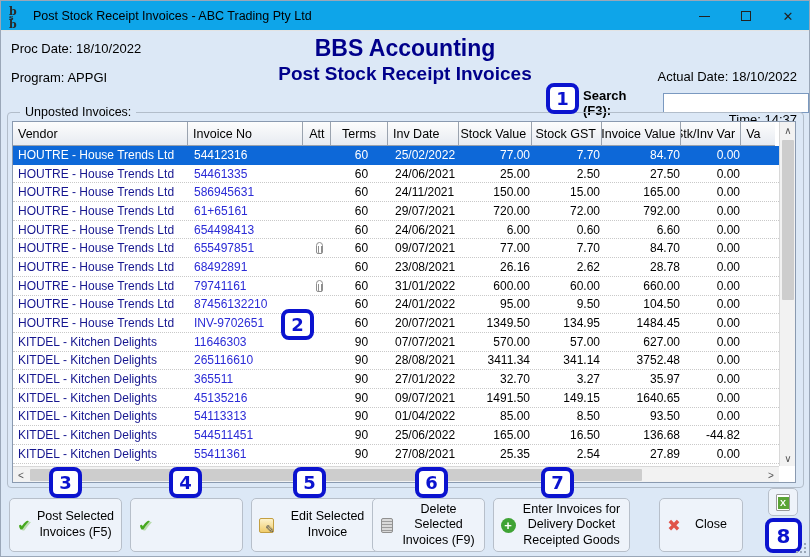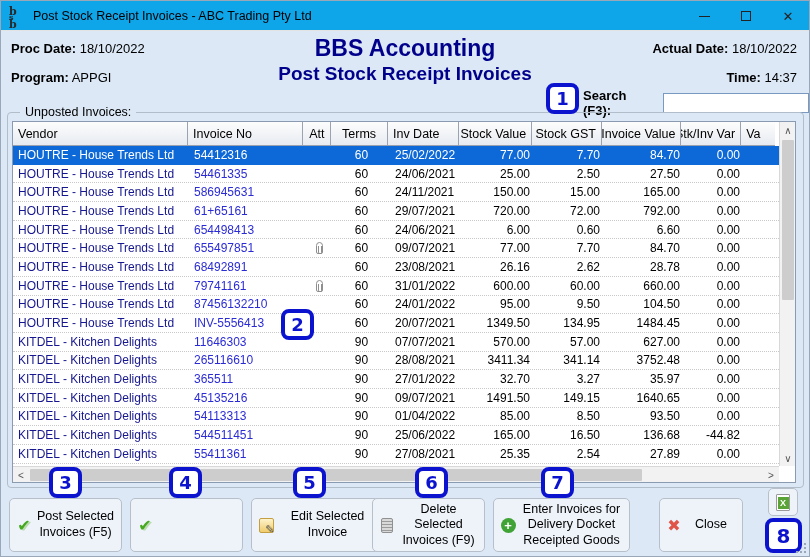--- a/index.html
+++ b/index.html
@@ -18,22 +18,22 @@
   .wincontrols { position:absolute; right:0; top:0; height:30px; display:flex; }
   .winbtn { width:42px; height:30px; display:flex; align-items:center; justify-content:center;
     font-size:13px; color:#222; }
   .winbtn.max span { display:block; width:10px; height:10px; border:1px solid #222; }
   .winbtn.min span { display:block; width:11px; height:1px; background:#222; }
 
   
   .hdr-left { position:absolute; left:10px; top:40px; width:260px; font-size:13px; color:#000; }
   .hdr-left .row { margin-bottom:14px; }
   .hdr-right { position:absolute; right:12px; top:40px; text-align:right; font-size:13px; }
-  .hdr-right .row { margin-bottom:14px; }
-  .lbl { font-weight:bold; }
+  .hdr-right .row { margin-bottom:14px;margin-top:28px; }
+  .lbl { font-weight:normal; }
   .center-titles { position:absolute; left:0; top:34px; width:100%; text-align:center; color:#00008b; }
   .app-title { font-size:23px; font-weight:bold; }
   .screen-title { font-size:19px; font-weight:bold; margin-top:1px; }
 
   .search-area { position:absolute; left:582px; top:87px; display:flex; align-items:center; }
   .search-label { font-size:13px; font-weight:bold; color:#000; margin-right:5px; }
   .search-input { width:146px; height:20px; border:1px solid #7a99c0; background:#fff;
     font-size:12px; padding:0 3px; }
 
   
@@ -303,21 +303,21 @@
             <div class="cell c3">60</div>
             <div class="cell c4">24/01/2022</div>
             <div class="cell c5">95.00</div>
             <div class="cell c6">9.50</div>
             <div class="cell c7">104.50</div>
             <div class="cell c8">0.00</div>
             <div class="cell c9"></div>
           </div>
           <div class="trow">
             <div class="cell c0">HOUTRE - House Trends Ltd</div>
-            <div class="cell c1">INV-5556413</div>
+            <div class="cell c1">INV-9702651</div>
             <div class="cell c2"></div>
             <div class="cell c3">60</div>
             <div class="cell c4">20/07/2021</div>
             <div class="cell c5">1349.50</div>
             <div class="cell c6">134.95</div>
             <div class="cell c7">1484.45</div>
             <div class="cell c8">0.00</div>
             <div class="cell c9"></div>
           </div>
           <div class="trow">

